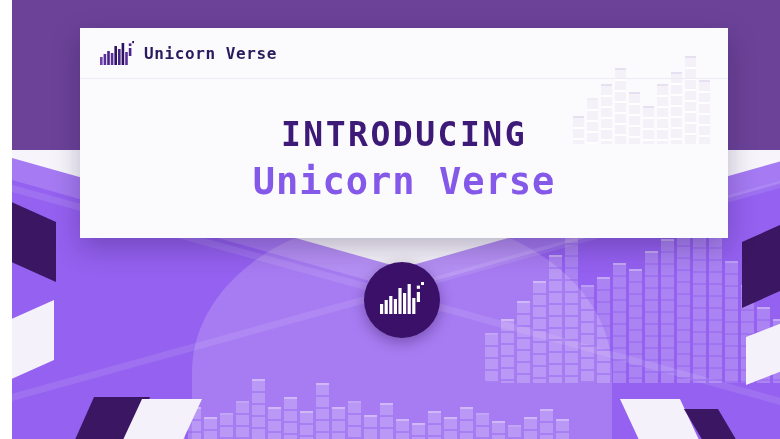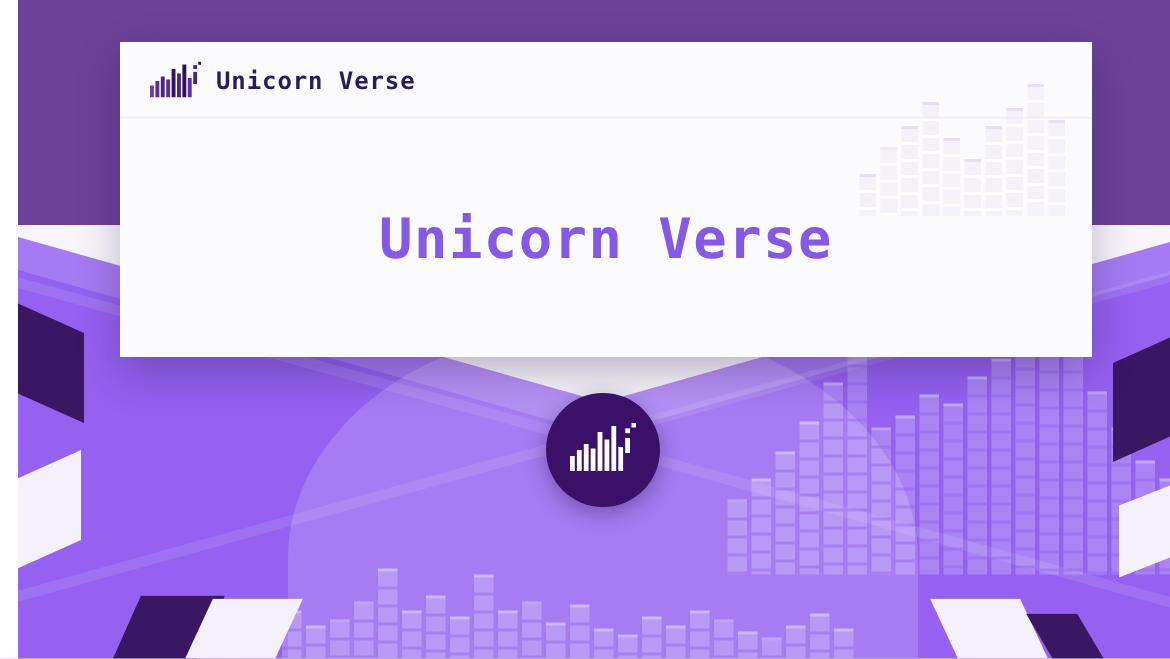--- a/index.html
+++ b/index.html
@@ -274,20 +274,21 @@
             <rect x="28.8" y="7" width="2.6" height="8" fill="#4a2489"></rect>
             <rect x="28.8" y="2.4" width="2.6" height="2.6" fill="#4a2489"></rect>
             <rect x="32.2" y="0" width="2.2" height="2.2" fill="#2a1160"></rect>
           </svg>
         </span>
         <span class="brand-name">Unicorn Verse</span>
       </div>
     </div>
 
     <div class="card-body">
+      <div class="eyebrow">INTRODUCING</div>
       <div class="headline">Unicorn Verse</div>
     </div>
   </div>
 
   <div class="badge">
     <span class="glyph">
       <svg width="44" height="32" viewBox="0 0 44 32" aria-hidden="true">
         <rect x="0" y="22" width="3.2" height="10" fill="#ffffff"></rect>
         <rect x="4.6" y="18" width="3.2" height="14" fill="#ffffff"></rect>
         <rect x="9.2" y="14" width="3.2" height="18" fill="#ffffff"></rect>

